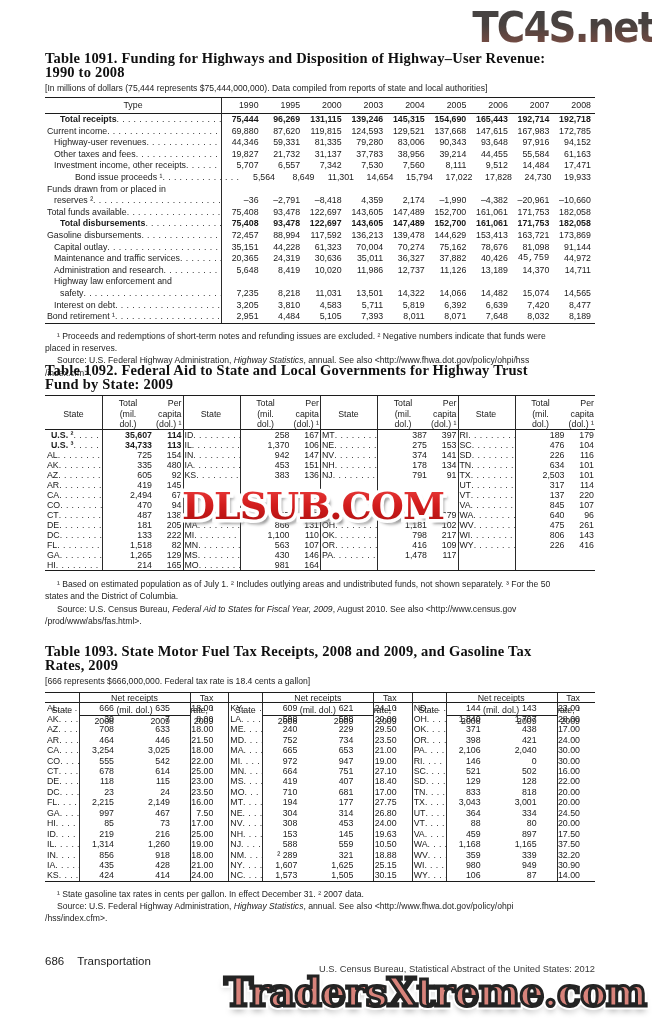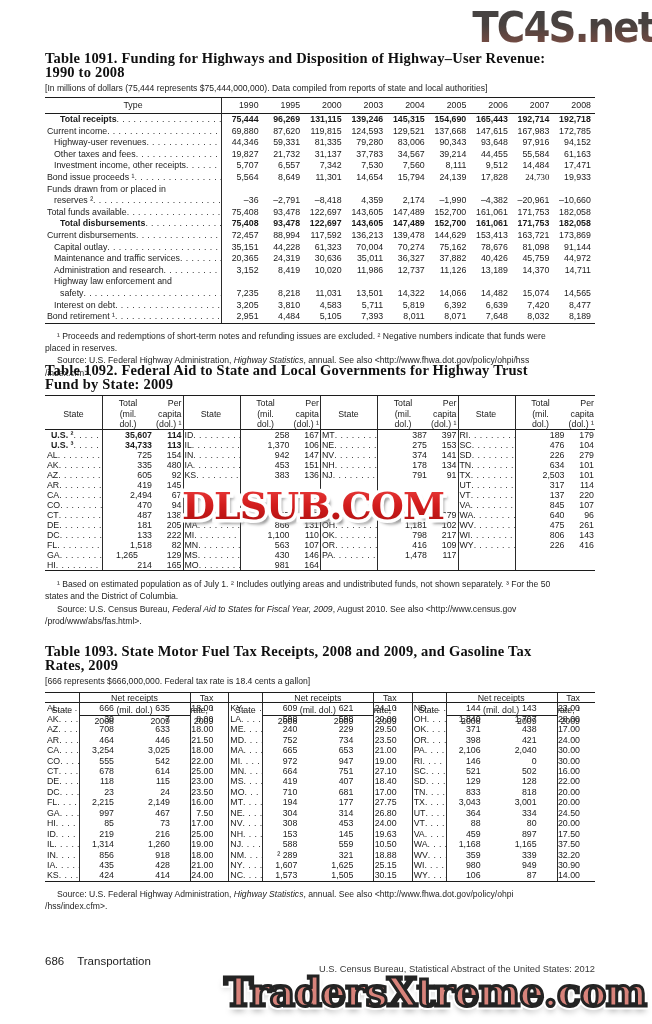--- a/index.html
+++ b/index.html
@@ -128,21 +128,21 @@
         </div>
         <div class="r">
           <div class="lab" style="width: 176px; padding-left: 9px;">
             <div class="lt">Other taxes and fees</div>
             <div class="dots"></div>
           </div>
           <div class="v" style="width: 41.56px; padding-right: 4px;">19,827</div>
           <div class="v" style="width: 41.56px; padding-right: 4px;">21,732</div>
           <div class="v" style="width: 41.56px; padding-right: 4px;">31,137</div>
           <div class="v" style="width: 41.56px; padding-right: 4px;">37,783</div>
-          <div class="v" style="width: 41.56px; padding-right: 4px;">34,567</div>
+          <div class="v" style="width: 41.56px; padding-right: 4px;">38,956</div>
           <div class="v" style="width: 41.56px; padding-right: 4px;">39,214</div>
           <div class="v" style="width: 41.56px; padding-right: 4px;">44,455</div>
           <div class="v" style="width: 41.56px; padding-right: 4px;">55,584</div>
           <div class="v" style="width: 41.56px; padding-right: 4px;">61,163</div>
         </div>
         <div class="r">
           <div class="lab" style="width: 176px; padding-left: 9px;">
             <div class="lt">Investment income, other receipts</div>
             <div class="dots"></div>
           </div>
@@ -150,32 +150,32 @@
           <div class="v" style="width: 41.56px; padding-right: 4px;">6,557</div>
           <div class="v" style="width: 41.56px; padding-right: 4px;">7,342</div>
           <div class="v" style="width: 41.56px; padding-right: 4px;">7,530</div>
           <div class="v" style="width: 41.56px; padding-right: 4px;">7,560</div>
           <div class="v" style="width: 41.56px; padding-right: 4px;">8,111</div>
           <div class="v" style="width: 41.56px; padding-right: 4px;">9,512</div>
           <div class="v" style="width: 41.56px; padding-right: 4px;">14,484</div>
           <div class="v" style="width: 41.56px; padding-right: 4px;">17,471</div>
         </div>
         <div class="r">
-          <div class="lab" style="width: 176px; padding-left: 2px;">
+          <div class="lab" style="width: 176px; padding-left: 2px; margin-left: 28px;">
             <div class="lt">Bond issue proceeds ¹</div>
             <div class="dots"></div>
           </div>
           <div class="v" style="width: 41.56px; padding-right: 4px;">5,564</div>
           <div class="v" style="width: 41.56px; padding-right: 4px;">8,649</div>
           <div class="v" style="width: 41.56px; padding-right: 4px;">11,301</div>
           <div class="v" style="width: 41.56px; padding-right: 4px;">14,654</div>
           <div class="v" style="width: 41.56px; padding-right: 4px;">15,794</div>
-          <div class="v" style="width: 41.56px; padding-right: 4px;">24,139</div>
+          <div class="v" style="width: 41.56px; padding-right: 4px;">17,022</div>
           <div class="v" style="width: 41.56px; padding-right: 4px;">17,828</div>
-          <div class="v" style="width: 41.56px; padding-right: 4px; font-family: Liberation Serif, serif;">24,730</div>
+          <div class="v" style="width: 41.56px; padding-right: 4px;">24,730</div>
           <div class="v" style="width: 41.56px; padding-right: 4px;">19,933</div>
         </div>
         <div class="r">
           <div class="lab" style="width: 176px; padding-left: 2px;">
             <div class="lt">Funds drawn from or placed in</div>
           </div>
           <div class="v" style="width: 41.56px; padding-right: 4px;"></div>
           <div class="v" style="width: 41.56px; padding-right: 4px;"></div>
           <div class="v" style="width: 41.56px; padding-right: 4px;"></div>
           <div class="v" style="width: 41.56px; padding-right: 4px;"></div>
@@ -225,21 +225,21 @@
           <div class="v" style="width: 41.56px; padding-right: 4px;">122,697</div>
           <div class="v" style="width: 41.56px; padding-right: 4px;">143,605</div>
           <div class="v" style="width: 41.56px; padding-right: 4px;">147,489</div>
           <div class="v" style="width: 41.56px; padding-right: 4px;">152,700</div>
           <div class="v" style="width: 41.56px; padding-right: 4px;">161,061</div>
           <div class="v" style="width: 41.56px; padding-right: 4px;">171,753</div>
           <div class="v" style="width: 41.56px; padding-right: 4px;">182,058</div>
         </div>
         <div class="r">
           <div class="lab" style="width: 176px; padding-left: 2px;">
-            <div class="lt">Current disbursements</div>
+            <div class="lt">Gasoline disbursements</div>
             <div class="dots"></div>
           </div>
           <div class="v" style="width: 41.56px; padding-right: 4px;">72,457</div>
           <div class="v" style="width: 41.56px; padding-right: 4px;">88,994</div>
           <div class="v" style="width: 41.56px; padding-right: 4px;">117,592</div>
           <div class="v" style="width: 41.56px; padding-right: 4px;">136,213</div>
           <div class="v" style="width: 41.56px; padding-right: 4px;">139,478</div>
           <div class="v" style="width: 41.56px; padding-right: 4px;">144,629</div>
           <div class="v" style="width: 41.56px; padding-right: 4px;">153,413</div>
           <div class="v" style="width: 41.56px; padding-right: 4px;">163,721</div>
@@ -265,29 +265,29 @@
             <div class="lt">Maintenance and traffic services</div>
             <div class="dots"></div>
           </div>
           <div class="v" style="width: 41.56px; padding-right: 4px;">20,365</div>
           <div class="v" style="width: 41.56px; padding-right: 4px;">24,319</div>
           <div class="v" style="width: 41.56px; padding-right: 4px;">30,636</div>
           <div class="v" style="width: 41.56px; padding-right: 4px;">35,011</div>
           <div class="v" style="width: 41.56px; padding-right: 4px;">36,327</div>
           <div class="v" style="width: 41.56px; padding-right: 4px;">37,882</div>
           <div class="v" style="width: 41.56px; padding-right: 4px;">40,426</div>
-          <div class="v" style="width: 41.56px; padding-right: 4px;">45,759</div>
+          <div class="v" style="width: 41.56px; padding-right: 4px; font-family: Liberation Mono, monospace;">45,759</div>
           <div class="v" style="width: 41.56px; padding-right: 4px;">44,972</div>
         </div>
         <div class="r">
           <div class="lab" style="width: 176px; padding-left: 9px;">
             <div class="lt">Administration and research</div>
             <div class="dots"></div>
           </div>
-          <div class="v" style="width: 41.56px; padding-right: 4px;">3,152</div>
+          <div class="v" style="width: 41.56px; padding-right: 4px;">5,648</div>
           <div class="v" style="width: 41.56px; padding-right: 4px;">8,419</div>
           <div class="v" style="width: 41.56px; padding-right: 4px;">10,020</div>
           <div class="v" style="width: 41.56px; padding-right: 4px;">11,986</div>
           <div class="v" style="width: 41.56px; padding-right: 4px;">12,737</div>
           <div class="v" style="width: 41.56px; padding-right: 4px;">11,126</div>
           <div class="v" style="width: 41.56px; padding-right: 4px;">13,189</div>
           <div class="v" style="width: 41.56px; padding-right: 4px;">14,370</div>
           <div class="v" style="width: 41.56px; padding-right: 4px;">14,711</div>
         </div>
         <div class="r">
@@ -460,21 +460,21 @@
             <div class="lt">NV</div>
             <div class="dots"></div>
           </div>
           <div class="v" style="width: 52px; padding-right: 2px;">374</div>
           <div class="v" style="width: 28.5px; padding-right: 1px;">141</div>
           <div class="lab" style="width: 57px; padding-left: 2px;">
             <div class="lt">SD</div>
             <div class="dots"></div>
           </div>
           <div class="v" style="width: 52px; padding-right: 2px;">226</div>
-          <div class="v" style="width: 28.5px; padding-right: 1px;">279</div>
+          <div class="v" style="width: 28.5px; padding-right: 1px;">116</div>
         </div>
         <div class="r">
           <div class="lab" style="width: 57px; padding-left: 2px;">
             <div class="lt">AK</div>
             <div class="dots"></div>
           </div>
           <div class="v" style="width: 52px; padding-right: 2px;">335</div>
           <div class="v" style="width: 28.5px; padding-right: 1px;">480</div>
           <div class="lab" style="width: 57px; padding-left: 2px;">
             <div class="lt">IA</div>
@@ -695,21 +695,21 @@
             <div class="dots"></div>
           </div>
           <div class="v" style="width: 52px; padding-right: 2px;">226</div>
           <div class="v" style="width: 28.5px; padding-right: 1px;">416</div>
         </div>
         <div class="r">
           <div class="lab" style="width: 57px; padding-left: 2px;">
             <div class="lt">GA</div>
             <div class="dots"></div>
           </div>
-          <div class="v" style="width: 52px; padding-right: 2px; text-align: center;">1,265</div>
+          <div class="v" style="width: 52px; padding-right: 2px;">1,265</div>
           <div class="v" style="width: 28.5px; padding-right: 1px;">129</div>
           <div class="lab" style="width: 57px; padding-left: 2px;">
             <div class="lt">MS</div>
             <div class="dots"></div>
           </div>
           <div class="v" style="width: 52px; padding-right: 2px;">430</div>
           <div class="v" style="width: 28.5px; padding-right: 1px;">146</div>
           <div class="lab" style="width: 57px; padding-left: 2px;">
             <div class="lt">PA</div>
             <div class="dots"></div>
@@ -1191,20 +1191,21 @@
         <div class="vline" style="left: 34px;"></div>
         <div class="vline" style="left: 145px;"></div>
         <div class="vline" style="left: 183.33px;"></div>
         <div class="vline" style="left: 217.33px;"></div>
         <div class="vline" style="left: 328.33px;"></div>
         <div class="vline" style="left: 366.67px;"></div>
         <div class="vline" style="left: 400.67px;"></div>
         <div class="vline" style="left: 511.67px;"></div>
       </div>
     <div class="fnblk">
+      <p class="fn">¹ State gasoline tax rates in cents per gallon. In effect December 31. ² 2007 data.</p>
       <p class="fn"><span>Source: U.S. Federal Highway Administration, </span><i>Highway Statistics</i><span>, annual. See also &lt;http://www.fhwa.dot.gov/policy/ohpi /hss/index.cfm&gt;.</span></p>
     </div>
   </section>
 
   <div class="wm wm-mid">
     <span class="back">DLSUB.COM</span>
     <span class="front">DLSUB.COM</span>
   </div>
 
   <div class="footer-left">

